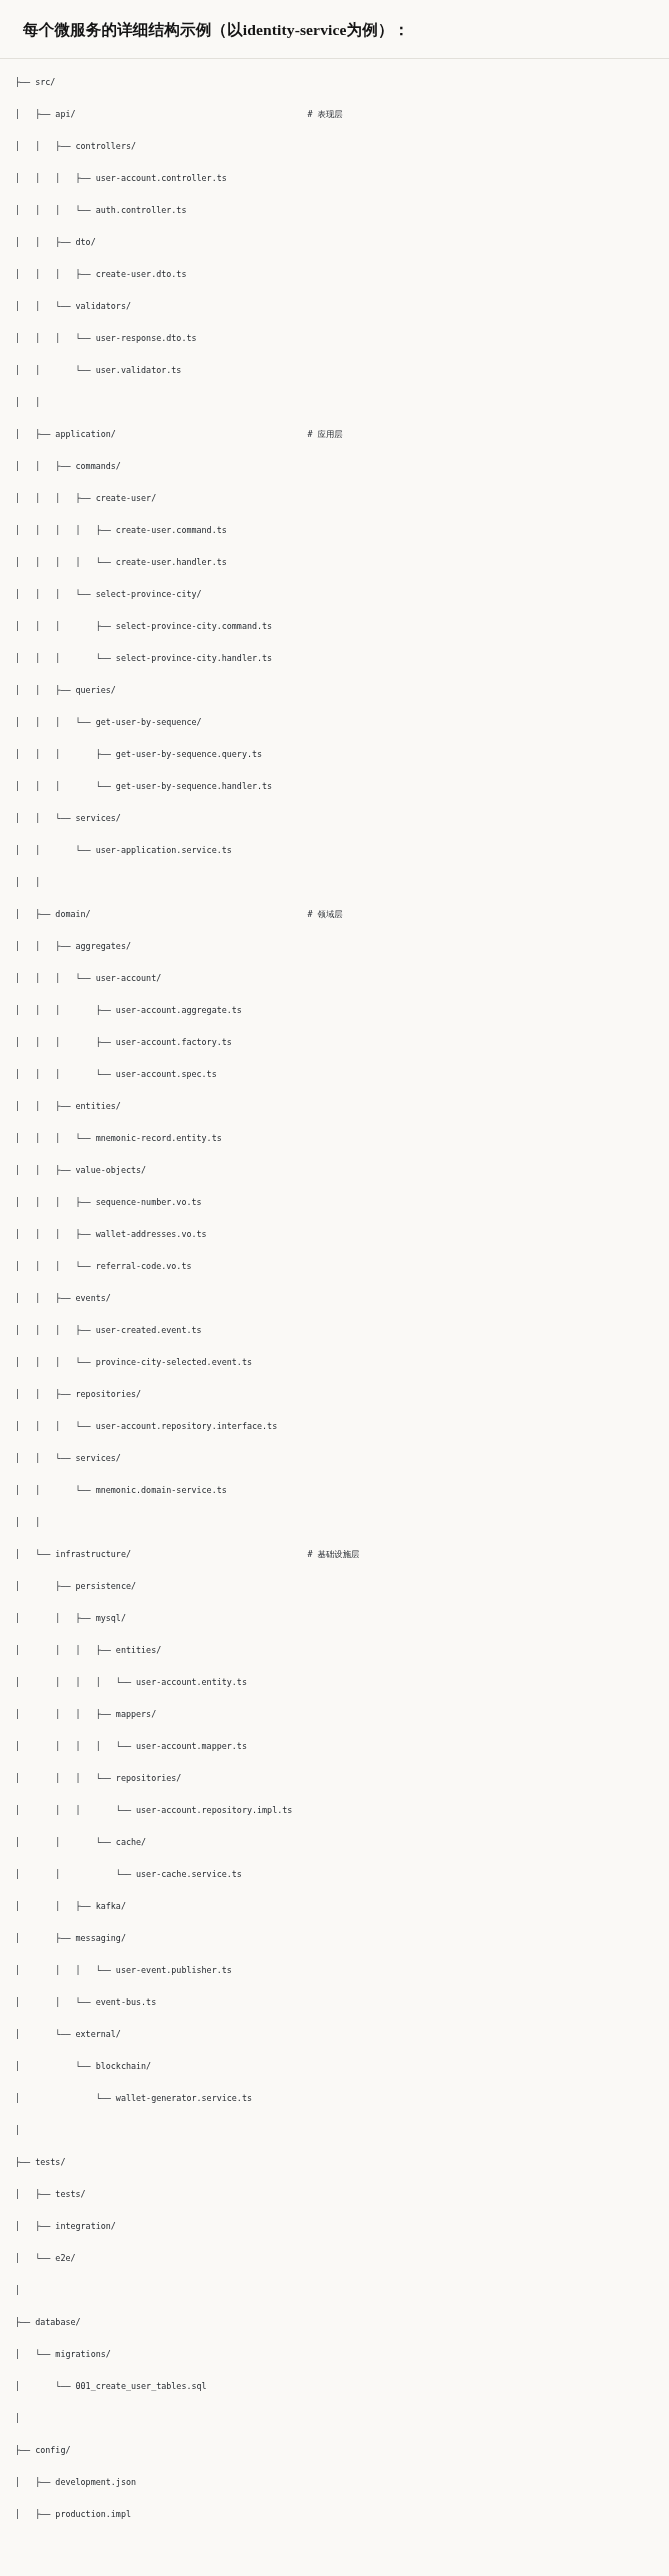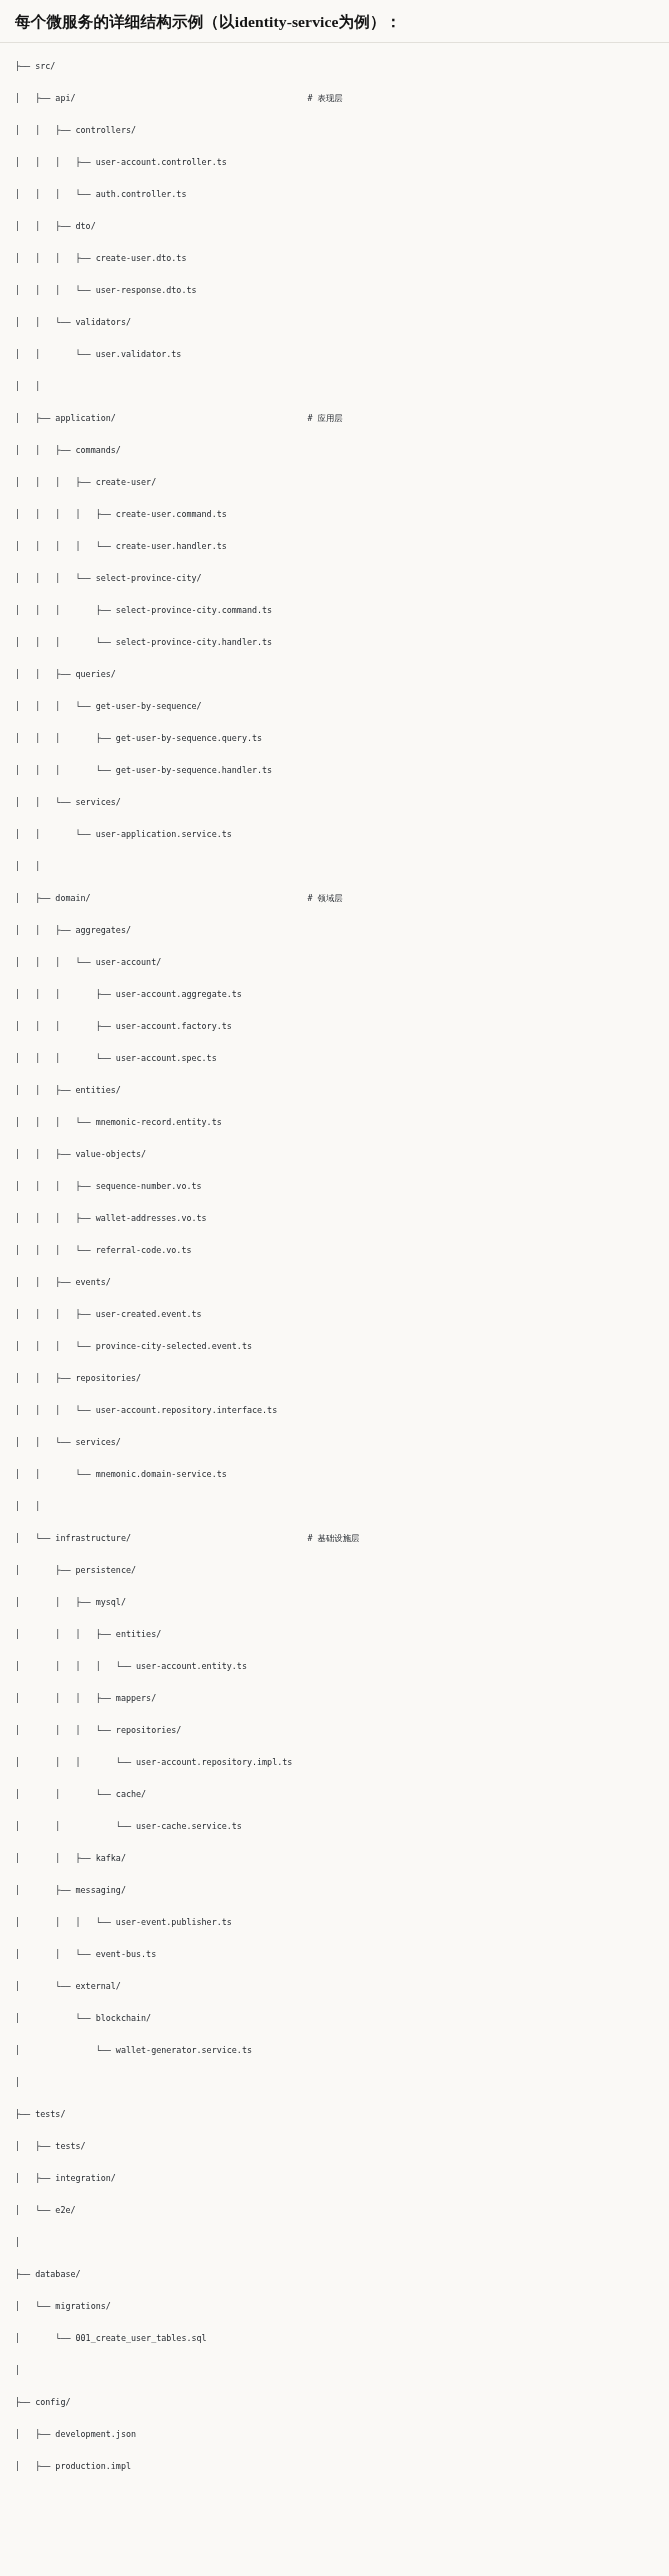--- a/index.html
+++ b/index.html
@@ -23,21 +23,21 @@
   }
 
   
   .doc-heading {
     font-family: "Liberation Serif", "DejaVu Serif", serif;
     font-weight: bold;
     font-size: 15.6px;
     line-height: 1.35;
     color: #141414;
     padding: 11.3px 15px 10px 15px;
-    margin: 0;
+    margin: 8px;
     letter-spacing: 0.1px;
   }
 
   .rule {
     border: 0;
     border-top: 0.6px solid #e2e0da;
     margin: 0;
     width: 100%;
   }
 
@@ -74,22 +74,22 @@
   <hr class="rule">
 
   <pre class="code-block" id="tree-block">
 <span class="tree-line"><span>├── src/</span></span>
 <span class="tree-line"><span>│   ├── api/</span><span>                                              </span><span class="cmt"># 表现层</span></span>
 <span class="tree-line"><span>│   │   ├── controllers/</span></span>
 <span class="tree-line"><span>│   │   │   ├── user-account.controller.ts</span></span>
 <span class="tree-line"><span>│   │   │   └── auth.controller.ts</span></span>
 <span class="tree-line"><span>│   │   ├── dto/</span></span>
 <span class="tree-line"><span>│   │   │   ├── create-user.dto.ts</span></span>
+<span class="tree-line"><span>│   │   └── validators/</span></span>
 <span class="tree-line"><span>│   │   │   └── user-response.dto.ts</span></span>
-<span class="tree-line"><span>│   │   └── validators/</span></span>
 <span class="tree-line"><span>│   │       └── user.validator.ts</span></span>
 <span class="tree-line"><span>│   │</span></span>
 <span class="tree-line"><span>│   ├── application/</span><span>                                      </span><span class="cmt"># 应用层</span></span>
 <span class="tree-line"><span>│   │   ├── commands/</span></span>
 <span class="tree-line"><span>│   │   │   ├── create-user/</span></span>
 <span class="tree-line"><span>│   │   │   │   ├── create-user.command.ts</span></span>
 <span class="tree-line"><span>│   │   │   │   └── create-user.handler.ts</span></span>
 <span class="tree-line"><span>│   │   │   └── select-province-city/</span></span>
 <span class="tree-line"><span>│   │   │       ├── select-province-city.command.ts</span></span>
 <span class="tree-line"><span>│   │   │       └── select-province-city.handler.ts</span></span>
@@ -119,20 +119,21 @@
 <span class="tree-line"><span>│   │   │   └── user-account.repository.interface.ts</span></span>
 <span class="tree-line"><span>│   │   └── services/</span></span>
 <span class="tree-line"><span>│   │       └── mnemonic.domain-service.ts</span></span>
 <span class="tree-line"><span>│   │</span></span>
 <span class="tree-line"><span>│   └── infrastructure/</span><span>                                   </span><span class="cmt"># 基础设施层</span></span>
 <span class="tree-line"><span>│       ├── persistence/</span></span>
 <span class="tree-line"><span>│       │   ├── mysql/</span></span>
 <span class="tree-line"><span>│       │   │   ├── entities/</span></span>
 <span class="tree-line"><span>│       │   │   │   └── user-account.entity.ts</span></span>
 <span class="tree-line"><span>│       │   │   ├── mappers/</span></span>
+<span class="tree-line"><span>│       │   │   │   └── user-account.mapper.ts</span></span>
 <span class="tree-line"><span>│       │   │   └── repositories/</span></span>
 <span class="tree-line"><span>│       │   │       └── user-account.repository.impl.ts</span></span>
 <span class="tree-line"><span>│       │       └── cache/</span></span>
 <span class="tree-line"><span>│       │           └── user-cache.service.ts</span></span>
 <span class="tree-line"><span>│       │   ├── kafka/</span></span>
 <span class="tree-line"><span>│       ├── messaging/</span></span>
 <span class="tree-line"><span>│       │   │   └── user-event.publisher.ts</span></span>
 <span class="tree-line"><span>│       │   └── event-bus.ts</span></span>
 <span class="tree-line"><span>│       └── external/</span></span>
 <span class="tree-line"><span>│           └── blockchain/</span></span>

